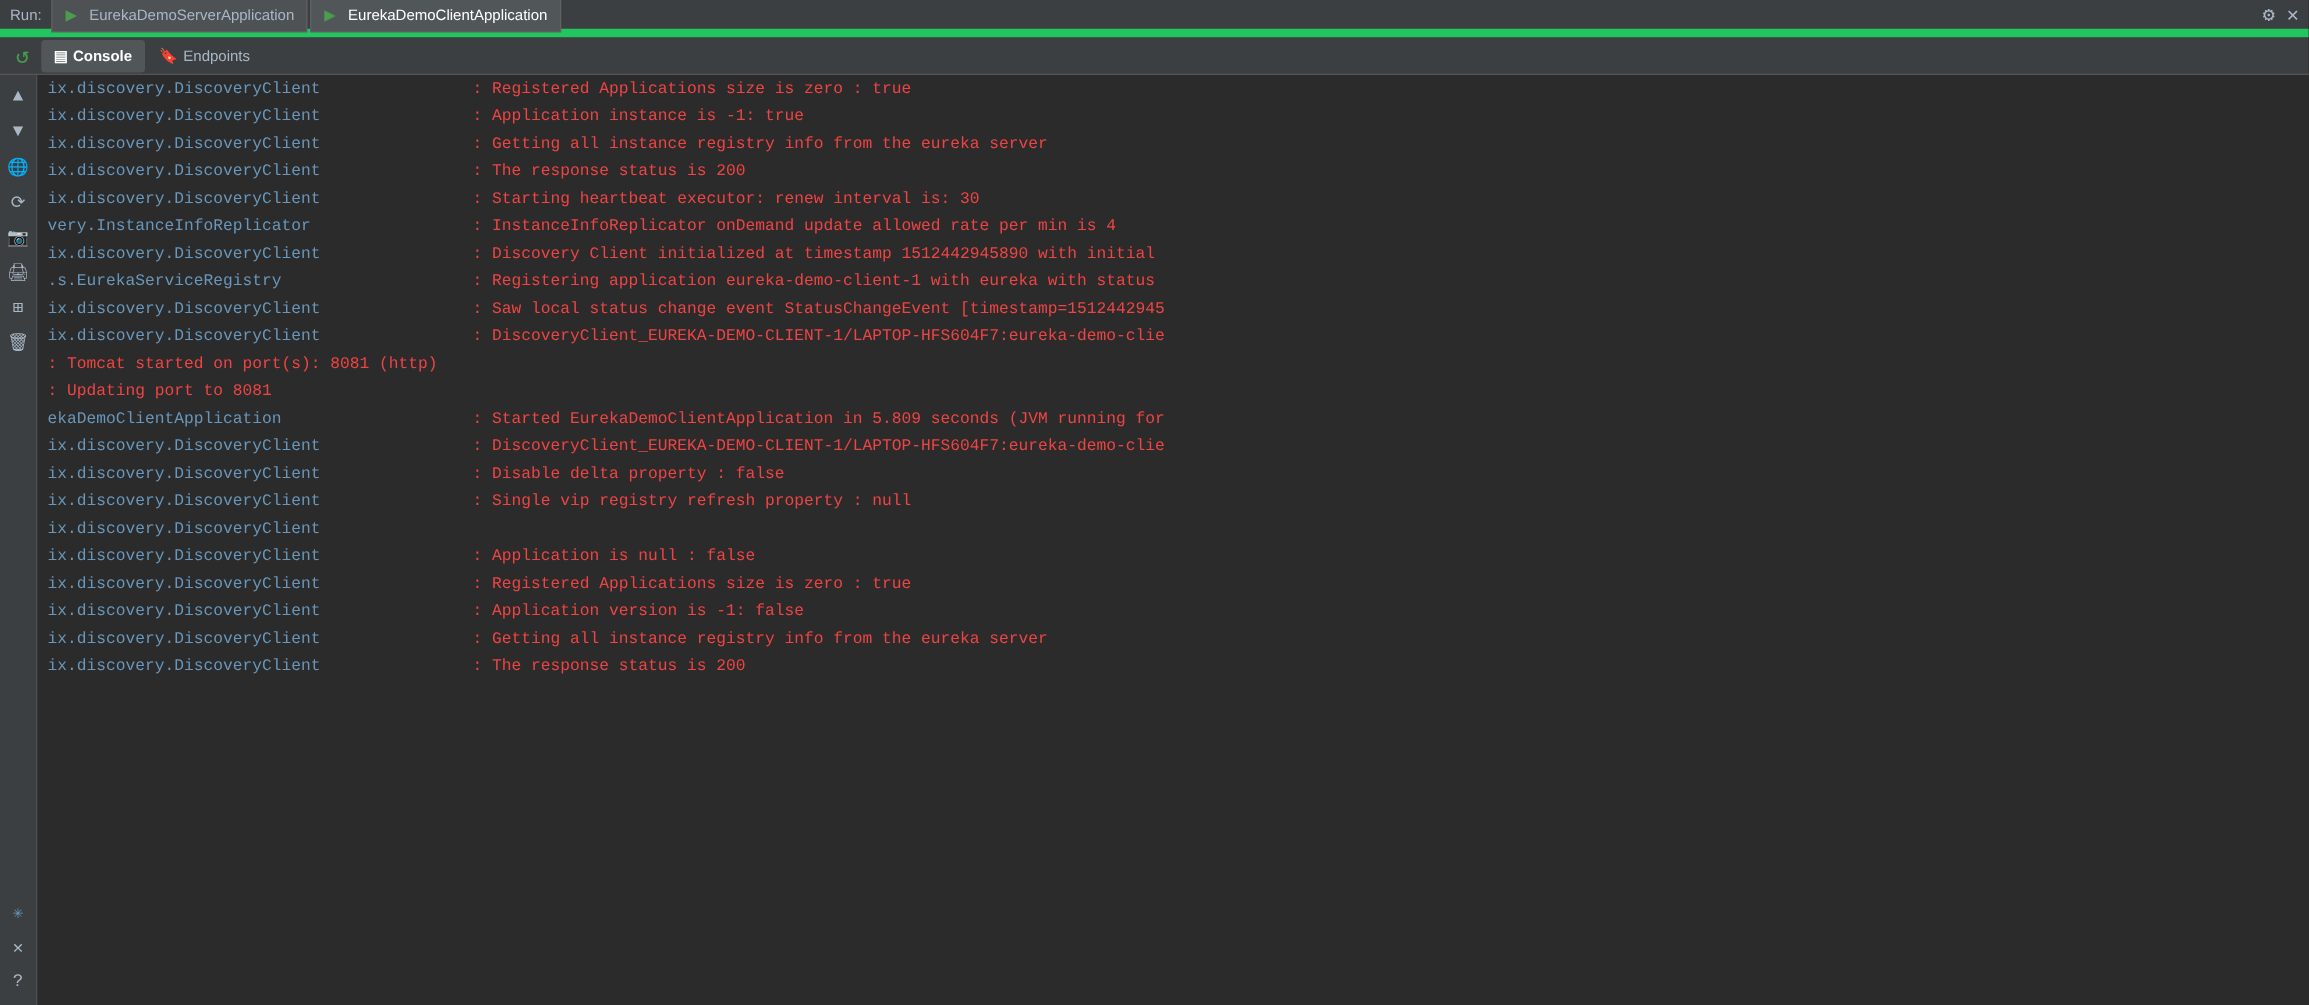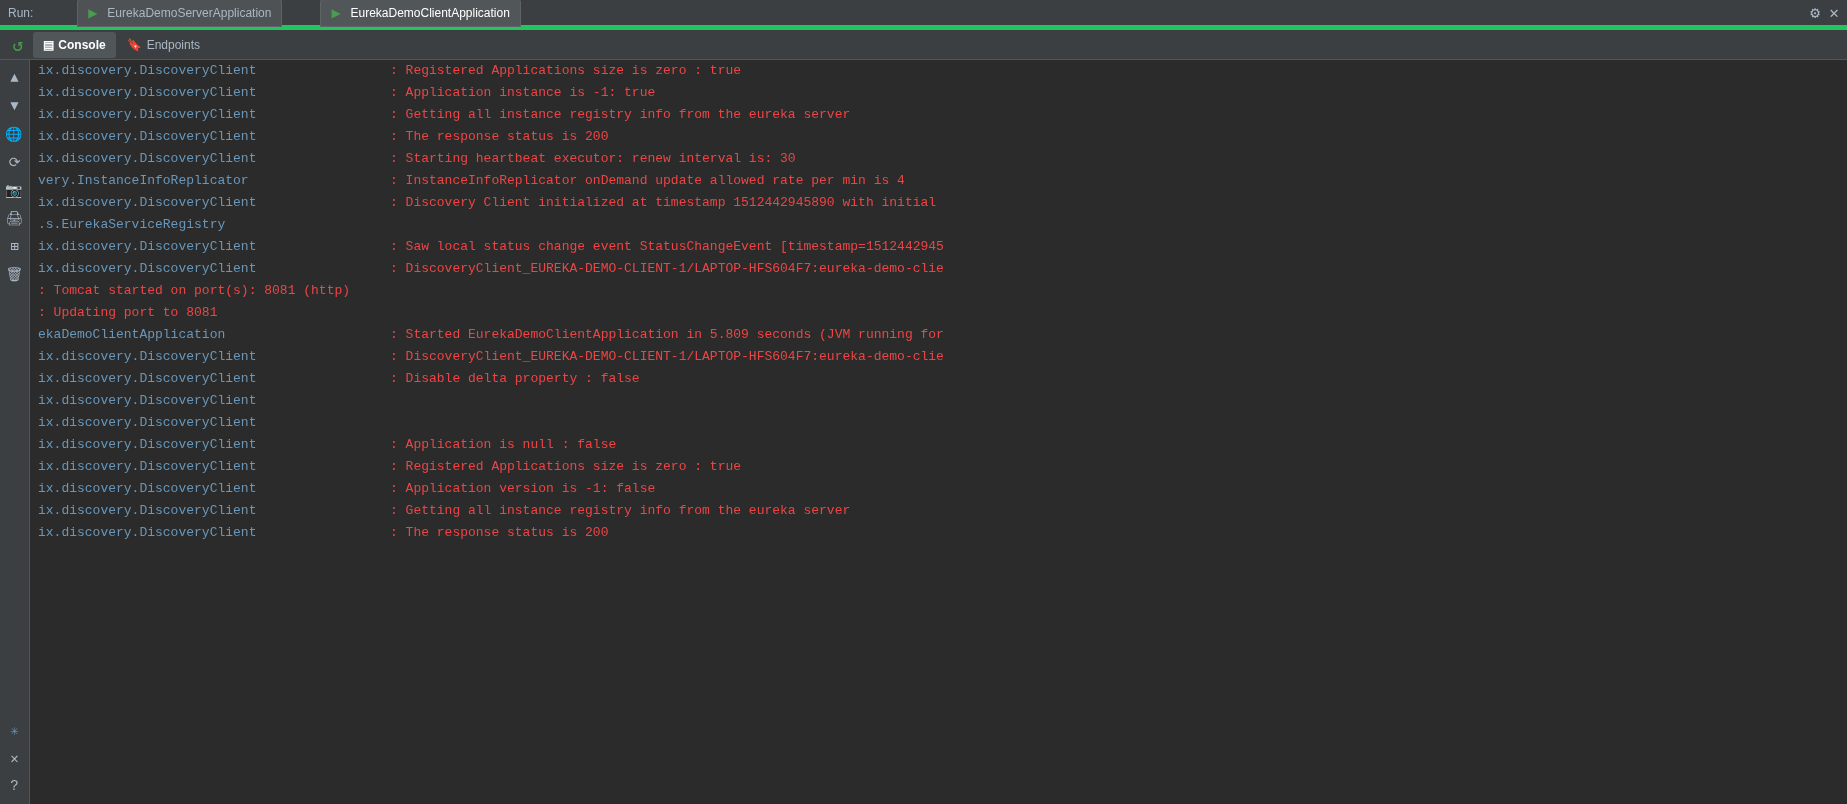--- a/index.html
+++ b/index.html
@@ -3,24 +3,23 @@
   <meta charset="utf-8">
   <style>
     * { margin: 0; padding: 0; box-sizing: border-box; }
     body { background: #2b2b2b; font-family: 'Courier New', Courier, monospace; font-size: 13px; color: #a9b7c6; width: 1847px; height: 804px; overflow: hidden; }
 
     
     #top-bar {
       display: flex;
       align-items: center;
       background: #3c3f41;
-      border-bottom: 5px solid #22c55e;
+      border-bottom: 7px solid #22c55e;
       height: 30px;
       padding: 0 8px;
-      gap: 36px;
     }
     #run-label {
       color: #a9b7c6;
       font-family: Arial, sans-serif;
       font-size: 12px;
       margin-right: 8px;
     }
     .run-tab {
       display: flex;
       align-items: center;
@@ -133,21 +132,20 @@
       padding: 0;
     }
 
     .log-line {
       display: flex;
       align-items: flex-start;
       min-height: 22px;
       line-height: 22px;
       padding: 0 8px;
       white-space: nowrap;
-      gap: 12px;
     }
 
     .log-source {
       color: #6897bb;
       min-width: 340px;
       display: inline-block;
       font-size: 13px;
     }
     .log-msg {
       color: #ef4444;
@@ -242,20 +240,21 @@
       <div class="log-line">
         <span class="log-source">very.InstanceInfoReplicator</span>
         <span class="log-msg">: InstanceInfoReplicator onDemand update allowed rate per min is 4</span>
       </div>
       <div class="log-line">
         <span class="log-source">ix.discovery.DiscoveryClient</span>
         <span class="log-msg">: Discovery Client initialized at timestamp 1512442945890 with initial</span>
       </div>
       <div class="log-line">
         <span class="log-source">.s.EurekaServiceRegistry</span>
+        <span class="log-msg">: Registering application eureka-demo-client-1 with eureka with status</span>
       </div>
       <div class="log-line">
         <span class="log-source">ix.discovery.DiscoveryClient</span>
         <span class="log-msg">: Saw local status change event StatusChangeEvent [timestamp=1512442945</span>
       </div>
       <div class="log-line">
         <span class="log-source">ix.discovery.DiscoveryClient</span>
         <span class="log-msg">: DiscoveryClient_EUREKA-DEMO-CLIENT-1/LAPTOP-HFS604F7:eureka-demo-clie</span>
       </div>
       <div class="log-line">
@@ -271,20 +270,21 @@
       <div class="log-line">
         <span class="log-source">ix.discovery.DiscoveryClient</span>
         <span class="log-msg">: DiscoveryClient_EUREKA-DEMO-CLIENT-1/LAPTOP-HFS604F7:eureka-demo-clie</span>
       </div>
       <div class="log-line">
         <span class="log-source">ix.discovery.DiscoveryClient</span>
         <span class="log-msg">: Disable delta property : false</span>
       </div>
       <div class="log-line">
         <span class="log-source">ix.discovery.DiscoveryClient</span>
+        <span class="log-msg">: Single vip registry refresh property : null</span>
       </div>
       <div class="log-line">
         <span class="log-source">ix.discovery.DiscoveryClient</span>
       </div>
       <div class="log-line">
         <span class="log-source">ix.discovery.DiscoveryClient</span>
         <span class="log-msg">: Application is null : false</span>
       </div>
       <div class="log-line">
         <span class="log-source">ix.discovery.DiscoveryClient</span>

